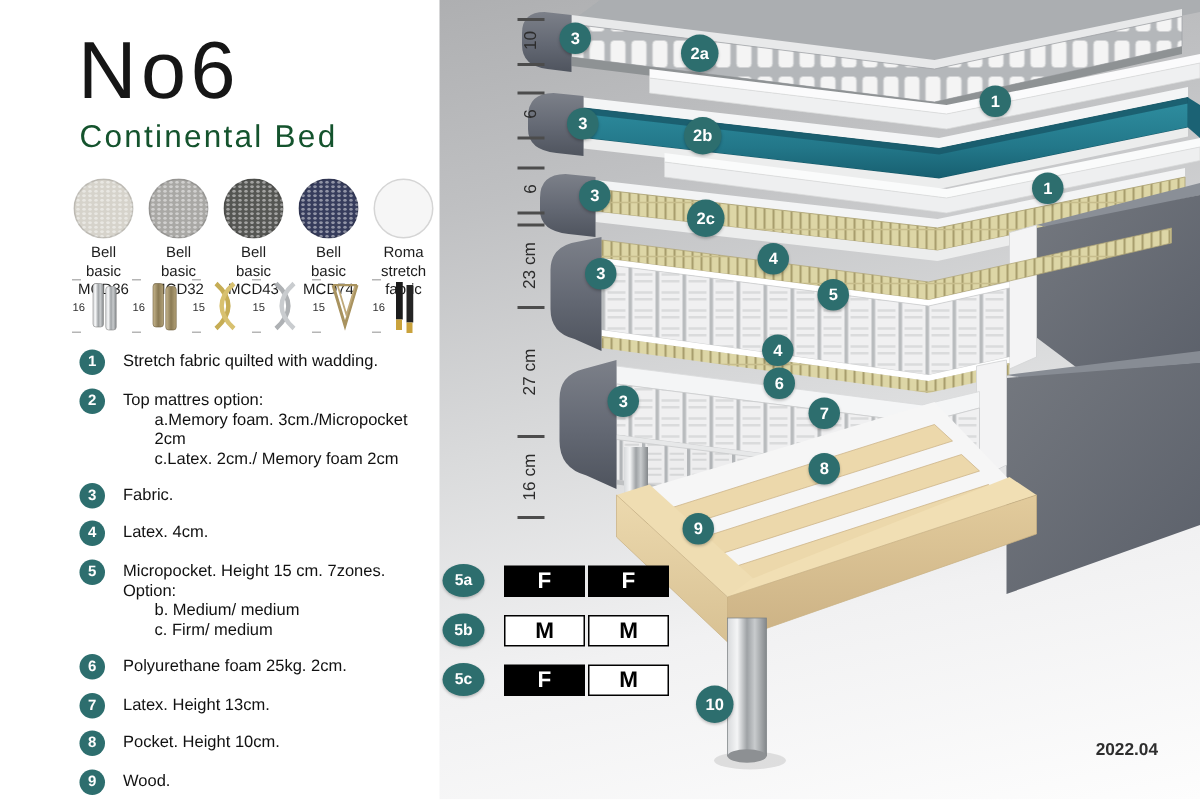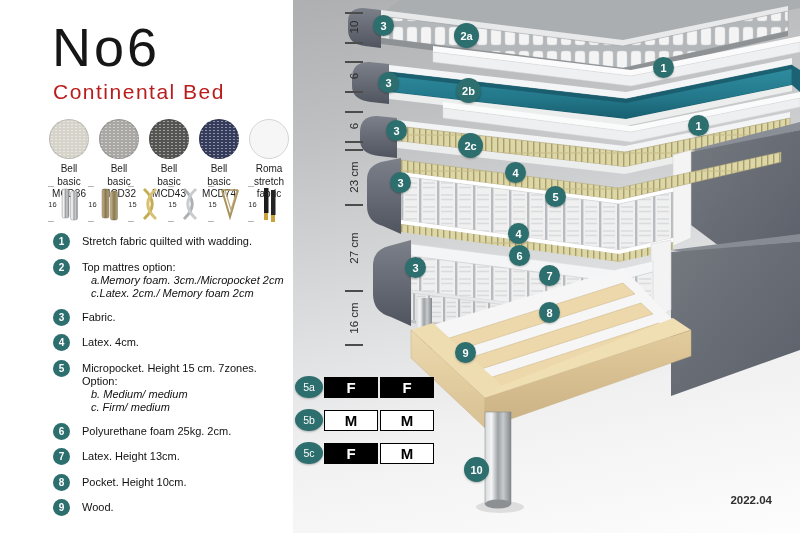--- a/index.html
+++ b/index.html
@@ -3,21 +3,21 @@
 <meta charset="utf-8">
 <style>
   html,body{margin:0;padding:0;background:#fff;}
   .page{position:relative;width:800px;height:533px;background:#ffffff;overflow:hidden;
         font-family:"Liberation Sans",sans-serif;color:#1c1c1c;}
 
   
   .title{position:absolute;left:52px;top:16px;font-size:54px;font-weight:200;
          letter-spacing:3px;color:#161616;}
   .subtitle{position:absolute;left:53px;top:80px;font-size:21px;font-weight:300;
-            letter-spacing:1.5px;color:#b91c1c;}
+            letter-spacing:1.5px;color:#14532d;}
 
   .swatches{position:absolute;left:48px;top:119px;display:flex;gap:8px;}
   .swatch{width:42px;display:flex;flex-direction:column;align-items:center;}
   .swatch .disc{width:38px;height:38px;border-radius:50%;
      background-image:radial-gradient(rgba(255,255,255,.45) 1px, transparent 1.4px);
      background-size:4px 3px;border:1px solid rgba(0,0,0,.12);}
   .swatch.plain .disc{background-image:none;border:1px solid #d5d5d5;}
   .swatch .slabel{margin-top:4px;font-size:10px;line-height:1.25;text-align:center;color:#1c1c1c;}
 
   .legs{position:absolute;left:46px;top:186px;display:flex;gap:3px;}
@@ -26,42 +26,42 @@
   .leg .tick-t,.leg .tick-b{position:absolute;left:2px;width:6px;height:1px;background:#b5b5b5;}
   .leg .tick-t{top:0;} .leg .tick-b{bottom:0;}
 
   .legend{position:absolute;left:53px;top:233px;width:238px;display:flex;
           flex-direction:column;gap:8.5px;}
   .litem{display:flex;align-items:flex-start;}
   .lbadge{flex:0 0 auto;width:17px;height:17px;border-radius:50%;
           background:var(--c-accent,#2d6e6e);color:#fff;font-size:10px;font-weight:bold;
           display:flex;align-items:center;justify-content:center;margin-right:12px;}
   .ltext{font-size:11px;line-height:1.2;padding-top:2px;color:#111;}
-  .lsub{margin-left:9px;font-style:italic;}
+  .lsub{margin-left:21px;}
 
   
   .diagram{position:absolute;left:293px;top:0;width:507px;height:533px;
      background:linear-gradient(168deg,#aeafb1 0%,#bfc0c2 22%,#d9dadb 48%,#f1f1f2 72%,#fdfdfd 100%);}
   .diagram svg.scene{position:absolute;left:0;top:0;}
 
   .rlabel{position:absolute;left:50px;width:22px;display:flex;align-items:center;
           justify-content:center;color:#2c2c2c;font-size:11.5px;}
   .rlabel span{transform:rotate(-90deg);white-space:nowrap;display:block;}
   .rtick{position:absolute;left:52px;width:18px;height:2px;background:#4c4c4c;}
 
   .dbadge{position:absolute;width:21px;height:21px;border-radius:50%;
           background:var(--c-accent,#2d6e6e);color:#fff;font-weight:bold;font-size:11px;
           display:flex;align-items:center;justify-content:center;
           box-shadow:0 1px 2px rgba(0,0,0,.25);}
   .dbadge.wide{width:25px;height:25px;border-radius:50%;font-size:11px;}
 
   .frow{position:absolute;display:flex;align-items:center;}
   .fbadge{width:28px;height:22px;border-radius:50%;background:var(--c-accent,#2d6e6e);
-          color:#fff;font-weight:normal;font-size:10.5px;display:flex;align-items:center;
-          justify-content:center;margin-right:1px;box-shadow:0 1px 2px rgba(0,0,0,.25);}
+          color:#fff;font-weight:bold;font-size:10.5px;display:flex;align-items:center;
+          justify-content:center;margin-right:13px;box-shadow:0 1px 2px rgba(0,0,0,.25);}
   .fbar{display:flex;gap:2px;}
   .fcell{width:54px;height:21px;display:flex;align-items:center;justify-content:center;
          font-size:15px;font-weight:bold;box-sizing:border-box;}
   .fcell.filled{background:#000;color:#fff;}
   .fcell.outline{background:#fff;color:#000;border:1.5px solid #000;}
 
   .version{position:absolute;right:28px;top:494px;font-size:11.5px;font-weight:bold;color:#2e2e2e;}
 </style>
 </head>
 <body>

